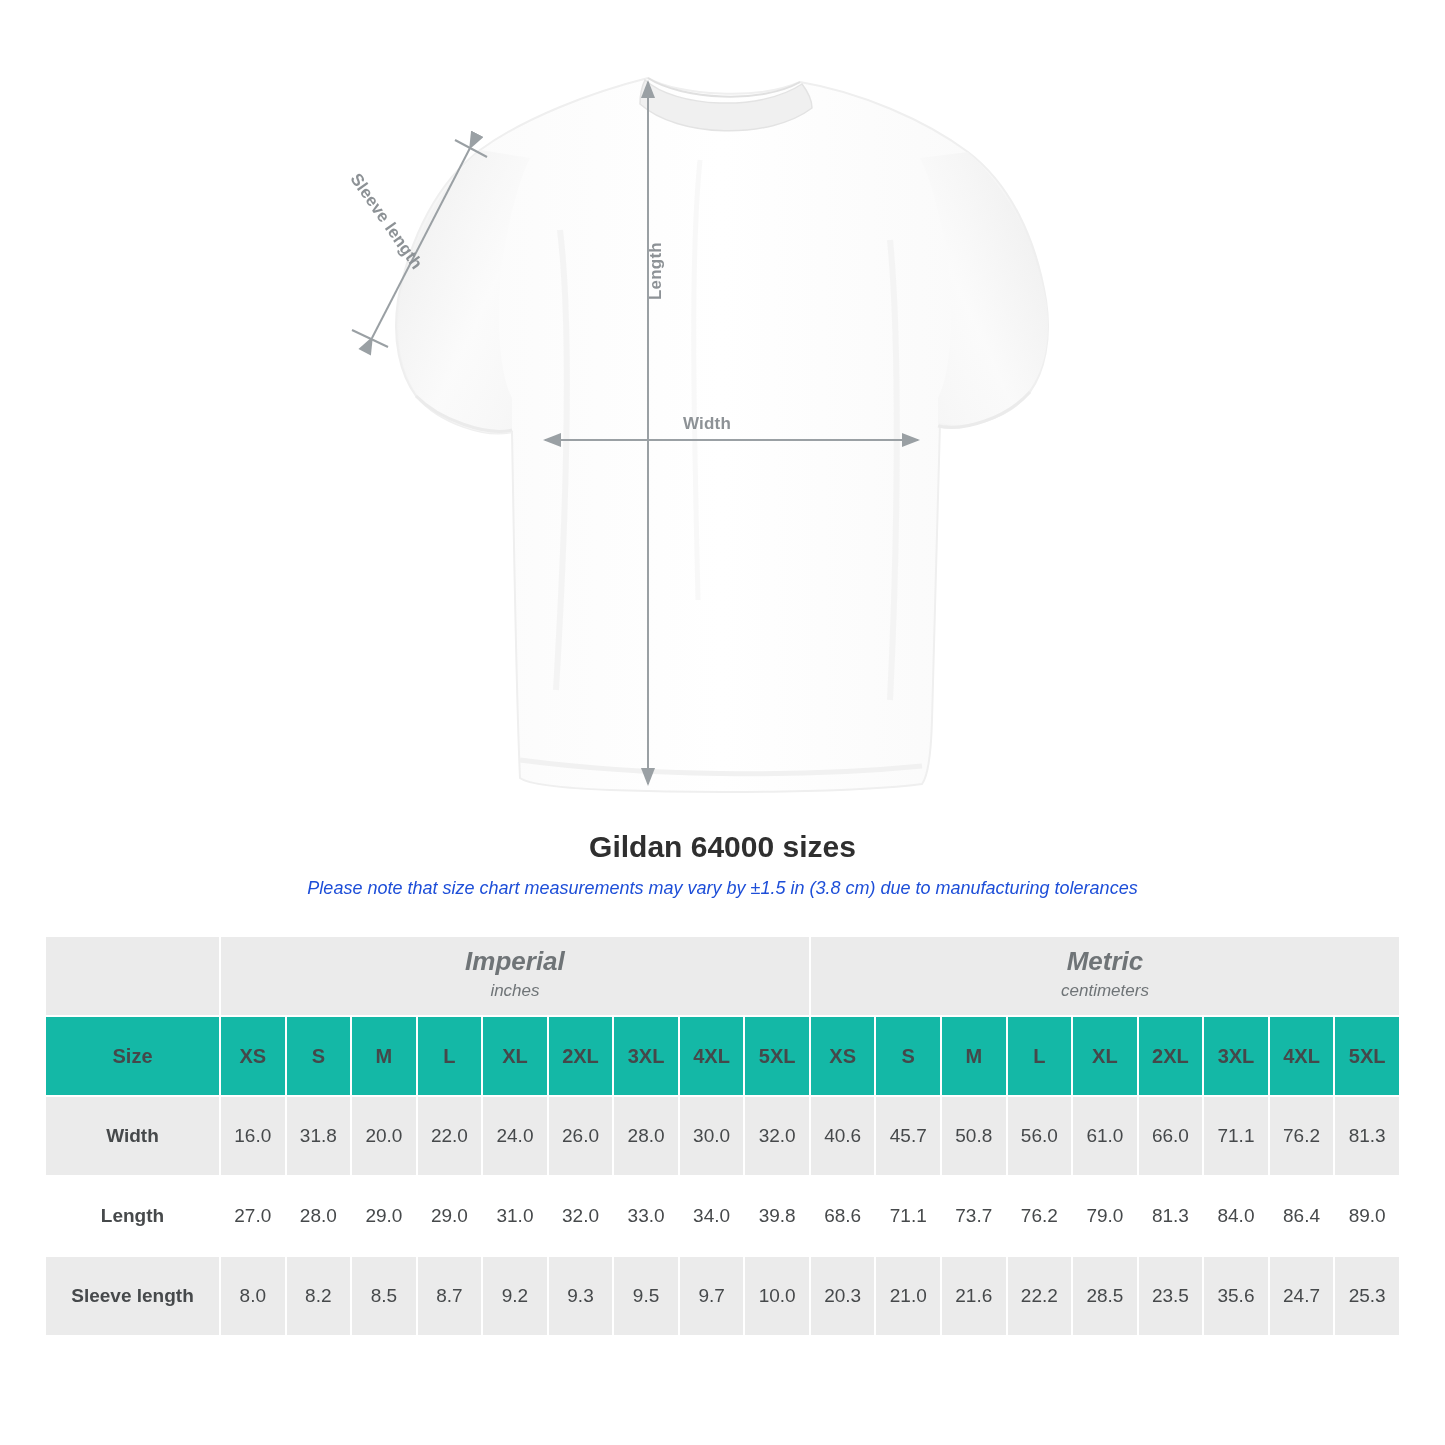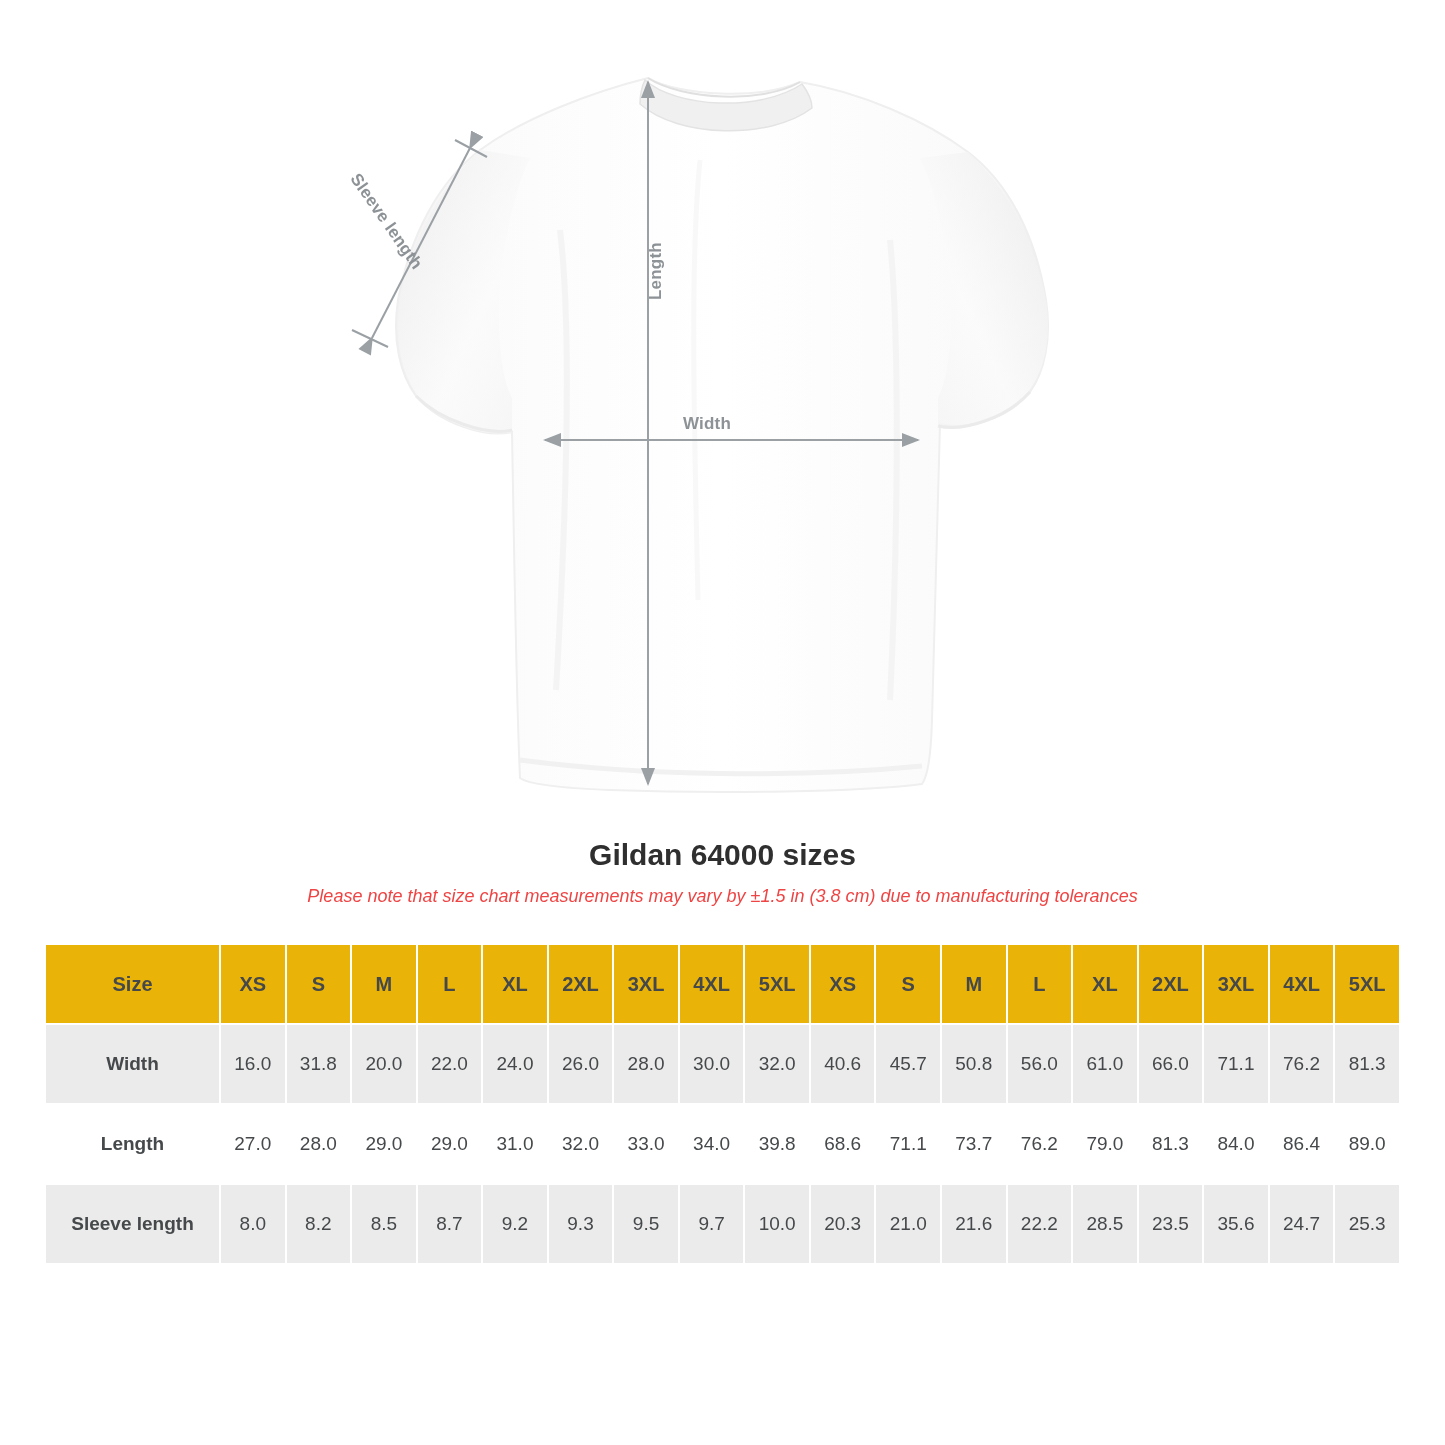--- a/index.html
+++ b/index.html
@@ -52,32 +52,31 @@
   .dim-label.sleeve-lbl {
     left: 362px;
     top: 170px;
     transform: rotate(55deg);
     transform-origin: left top;
   }
 
   
   .title-block {
     text-align: center;
-    margin-top: 8px;
   }
   .chart-title {
     font-size: 30px;
     font-weight: bold;
     color: #2f2f2f;
     margin: 0 0 14px 0;
   }
   .chart-note {
     font-size: 18px;
     font-style: italic;
-    color: #ef4444;
+    color: #1d4ed8;
     margin: 0;
   }
 
   
   .table-wrap {
     margin: 36px 44px 0 44px;
   }
   table.size-table {
     border-collapse: collapse;
     width: 1357px;
@@ -111,21 +110,21 @@
     display: block;
     line-height: 1.6;
   }
   .row-head {
     font-weight: bold;
     font-size: 19px;
     color: #3c3f41;
   }
   tr.zebra-a td { background: #ffffff; }
   tr.zebra-b td { background: #ebebeb; }
-  tr.size-row td { background: #eab308; font-weight: bold; font-size: 20px; color: #45484a;}
+  tr.size-row td { background: #14b8a6; font-weight: bold; font-size: 20px; color: #45484a;}
   tr.size-row td.row-head { font-weight: bold; }
   col.label-col { width: 175px; }
 </style>
 </head>
 <body>
 
 <div class="page">
 
   <div class="illustration">
     <svg class="shirt-svg" width="1445" height="830" viewBox="0 0 1445 830">
@@ -223,20 +222,31 @@
           <col>
           <col>
           <col>
           <col>
           <col>
           <col>
           <col>
           <col>
       </colgroup>
       <tbody>
+        <tr>
+          <td class="unit-head"></td>
+          <td class="unit-head" colspan="9">
+            <span class="unit-name">Imperial</span>
+            <span class="unit-sub">inches</span>
+          </td>
+          <td class="unit-head" colspan="9">
+            <span class="unit-name">Metric</span>
+            <span class="unit-sub">centimeters</span>
+          </td>
+        </tr>
 
         <tr class="size-row">
           <td class="row-head">Size</td>
           <td>XS</td>
           <td>S</td>
           <td>M</td>
           <td>L</td>
           <td>XL</td>
           <td>2XL</td>
           <td>3XL</td>

